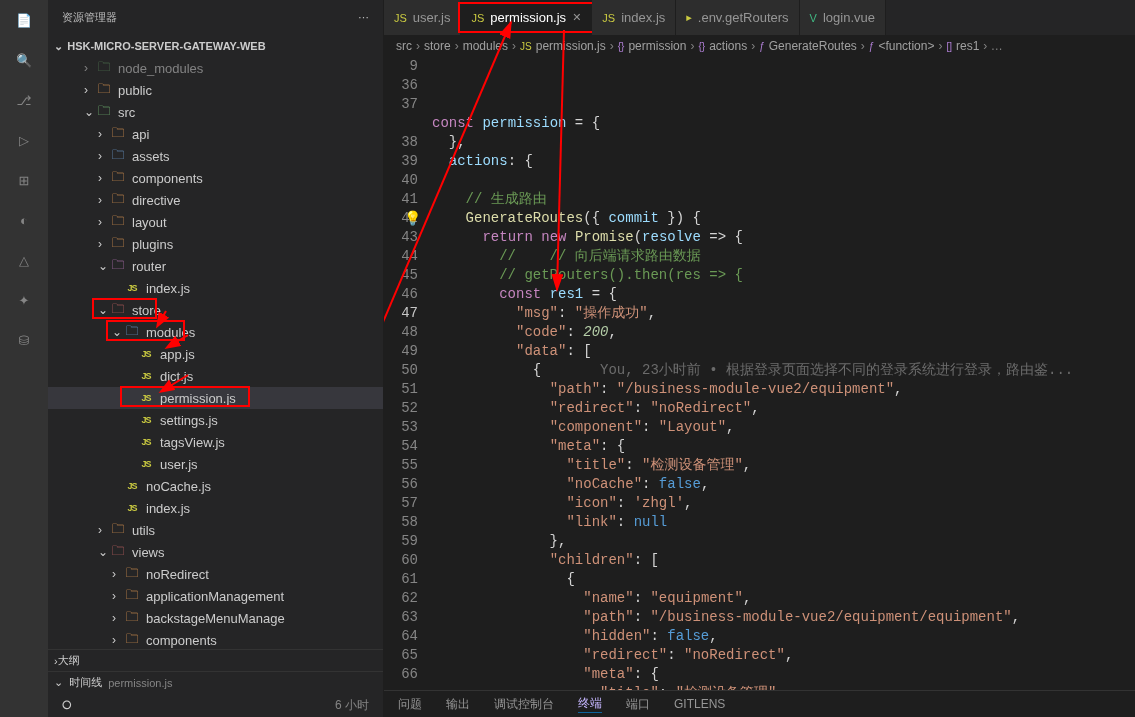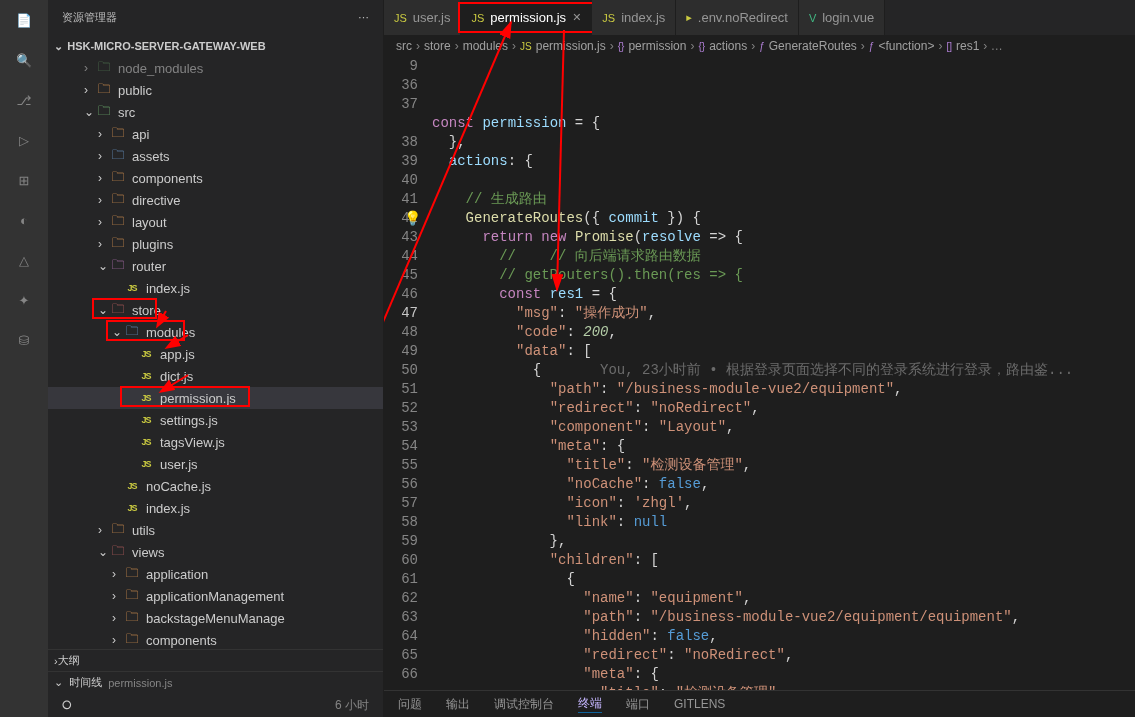--- a/index.html
+++ b/index.html
@@ -198,21 +198,21 @@
         <span class="lbl">utils</span>
       </div>
       <div class="tree-row" style="padding-left: 50px;">
         <span class="chev">⌄</span>
         <span class="ico ico-folder-r">🗀</span>
         <span class="lbl">views</span>
       </div>
       <div class="tree-row" style="padding-left: 64px;">
         <span class="chev">›</span>
         <span class="ico ico-folder-o">🗀</span>
-        <span class="lbl">application</span>
+        <span class="lbl">noRedirect</span>
       </div>
       <div class="tree-row" style="padding-left: 64px;">
         <span class="chev">›</span>
         <span class="ico ico-folder-o">🗀</span>
         <span class="lbl">applicationManagement</span>
       </div>
       <div class="tree-row" style="padding-left: 64px;">
         <span class="chev">›</span>
         <span class="ico ico-folder-o">🗀</span>
         <span class="lbl">backstageMenuManage</span>
@@ -250,21 +250,21 @@
         <span>permission.js</span>
         <span class="close-ico">✕</span>
         <div class="redbox" style="inset: 2px -3px;"></div>
       </div>
       <div class="tab">
         <span class="tab-ico" style="color:#cbcb41">JS</span>
         <span>index.js</span>
       </div>
       <div class="tab">
         <span class="tab-ico" style="color:#cbcb41">▸</span>
-        <span>.env.noRedirect</span>
+        <span>.env.getRouters</span>
       </div>
       <div class="tab">
         <span class="tab-ico" style="color:#41b883">V</span>
         <span>login.vue</span>
       </div>
     </div>
   <div class="breadcrumb" id="bc">
       <span class="crumb">src</span>
       <span class="sep">›</span>
       <span class="crumb">store</span>

